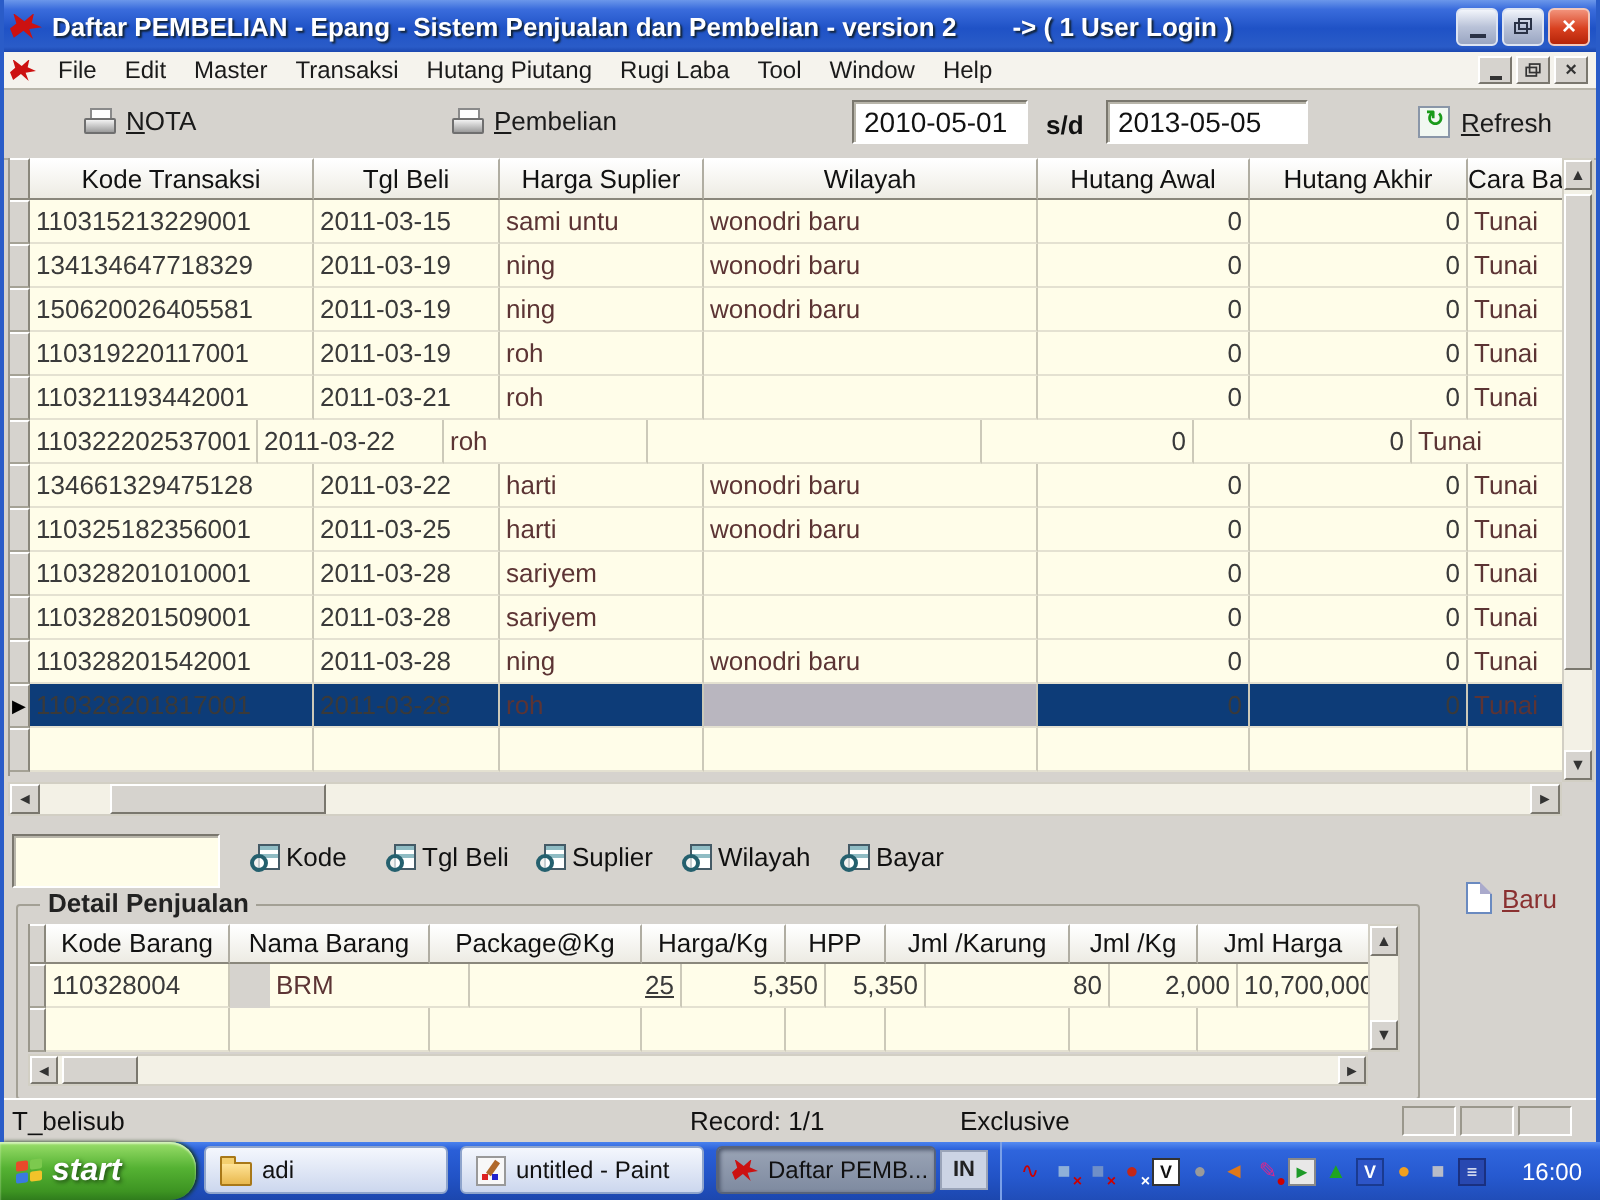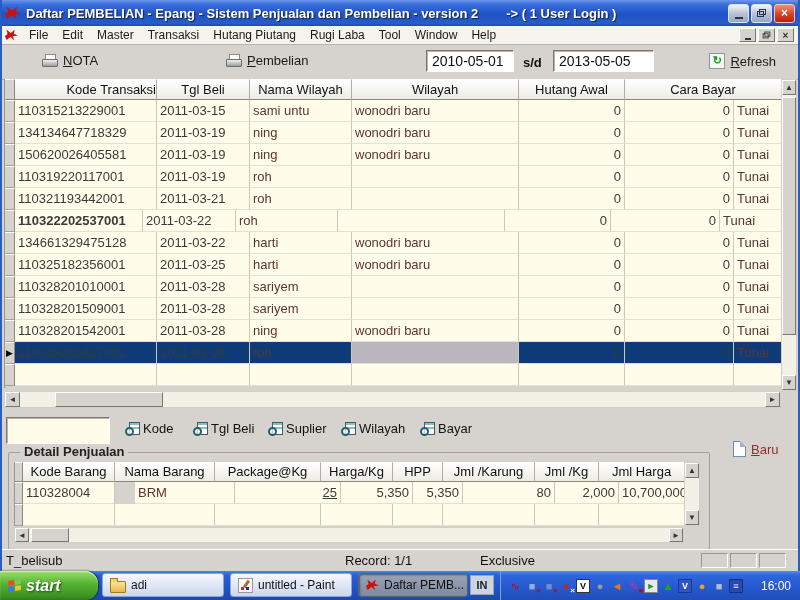--- a/index.html
+++ b/index.html
@@ -194,25 +194,26 @@
     <span class="refresh-wrap">
       <span class="refresh-icon">↻</span>
       <span class="hk">Refresh</span>
     </span>
   </div>
 
   
   <div class="grid">
     <div class="grid-head" id="main-head">
         <div class="hcell gutter-h" style="width: 10px;"></div>
-        <div class="hcell" style="width: 142px; text-align: right;">Kode Transaksi</div>
+        <div class="hcell" style="width: 142px;">Kode Transaksi</div>
         <div class="hcell" style="width: 93px;">Tgl Beli</div>
-        <div class="hcell" style="width: 102px;">Nama Wilayah</div>
+        <div class="hcell" style="width: 102px;">Harga Suplier</div>
         <div class="hcell" style="width: 167px;">Wilayah</div>
         <div class="hcell" style="width: 106px;">Hutang Awal</div>
+        <div class="hcell" style="width: 109px;">Hutang Akhir</div>
         <div class="hcell" style="flex: 1 1 0%;">Cara Bayar</div>
       </div>
     <div id="main-body">
         <div class="grid-row">
           <div class="gcell gutter" style="width: 10px;"></div>
           <div class="gcell t-num" style="width: 142px;">110315213229001</div>
           <div class="gcell t-num" style="width: 93px;">2011-03-15</div>
           <div class="gcell t-str" style="width: 102px;">sami untu</div>
           <div class="gcell t-str" style="width: 167px;">wonodri baru</div>
           <div class="gcell num t-num" style="width: 106px;">0</div>
@@ -254,21 +255,21 @@
           <div class="gcell t-num" style="width: 142px;">110321193442001</div>
           <div class="gcell t-num" style="width: 93px;">2011-03-21</div>
           <div class="gcell t-str" style="width: 102px;">roh</div>
           <div class="gcell t-str" style="width: 167px;"></div>
           <div class="gcell num t-num" style="width: 106px;">0</div>
           <div class="gcell num t-num" style="width: 109px;">0</div>
           <div class="gcell t-str" style="flex: 1 1 0%;">Tunai</div>
         </div>
         <div class="grid-row">
           <div class="gcell gutter" style="width: 10px;"></div>
-          <div class="gcell t-num" style="width: 128px; font-weight: bold;">110322202537001</div>
+          <div class="gcell t-num" style="width: 114px;">110322202537001</div>
           <div class="gcell t-num" style="width: 93px;">2011-03-22</div>
           <div class="gcell t-str" style="width: 102px;">roh</div>
           <div class="gcell t-str" style="width: 167px;"></div>
           <div class="gcell num t-num" style="width: 106px;">0</div>
           <div class="gcell num t-num" style="width: 109px;">0</div>
           <div class="gcell t-str" style="flex: 1 1 0%;">Tunai</div>
         </div>
         <div class="grid-row">
           <div class="gcell gutter" style="width: 10px;"></div>
           <div class="gcell t-num" style="width: 142px;">134661329475128</div>

